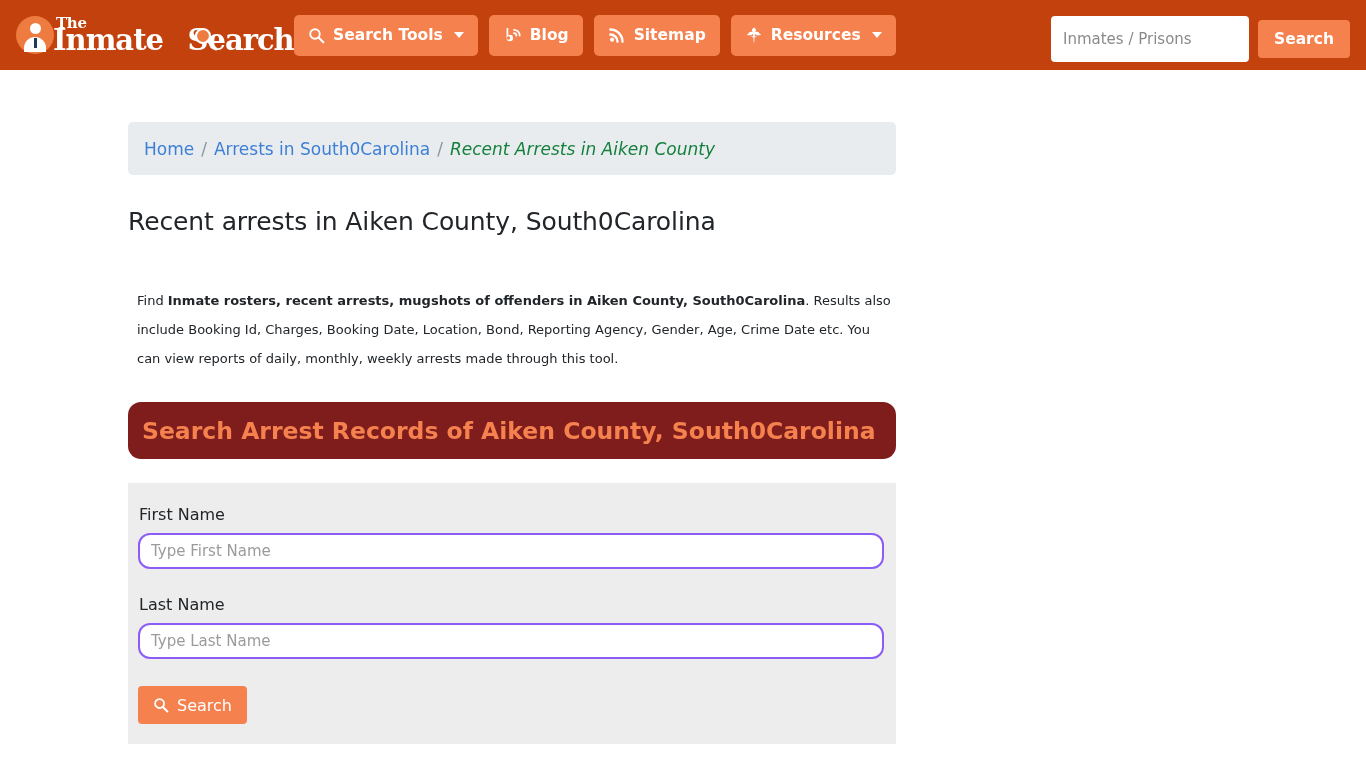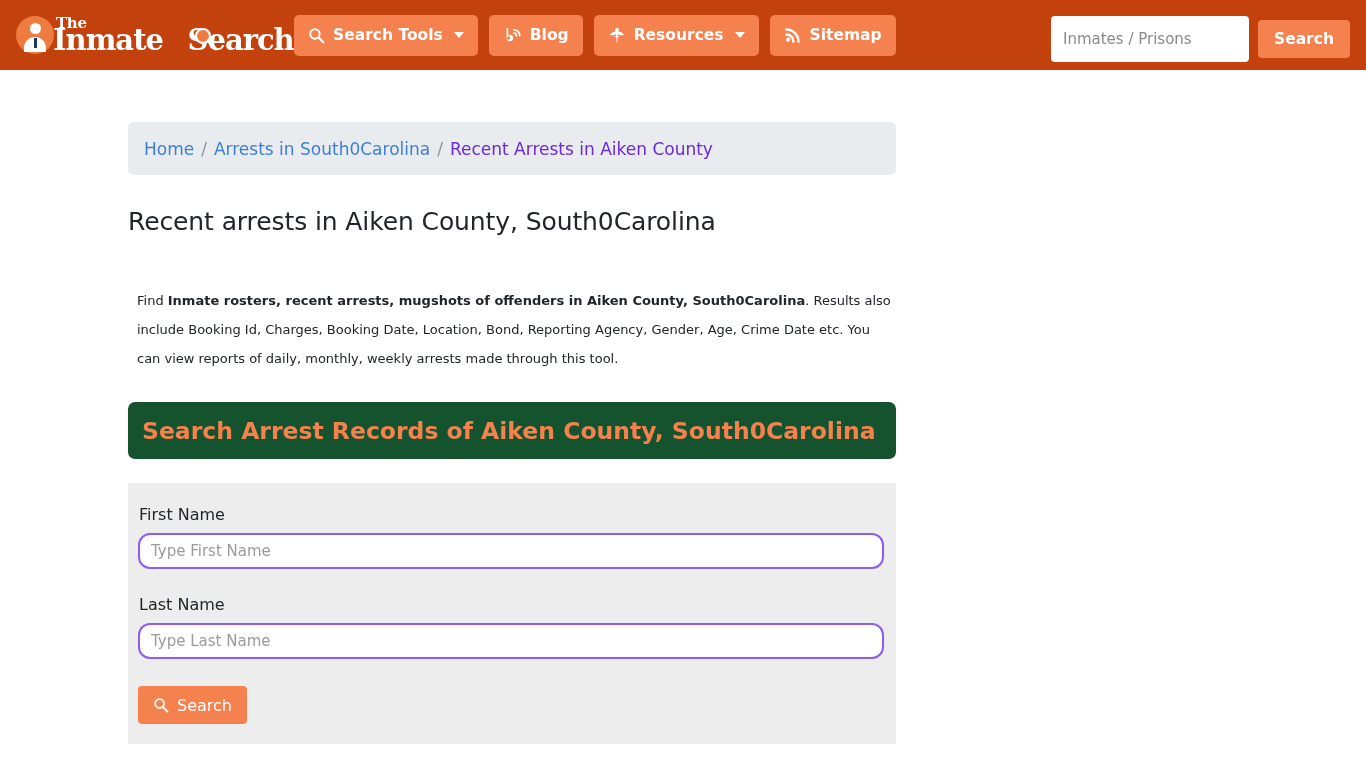--- a/index.html
+++ b/index.html
@@ -100,35 +100,35 @@
   .container { width: 768px; margin-left: 128px; padding-top: 52px; }
 
   .breadcrumb {
     background: #E9ECEF; border-radius: 5px;
     height: 53px; display: flex; align-items: center;
     padding: 0 16px; gap: 7px;
     font-size: 17px;
   }
   .breadcrumb a { color: #3D7FD6; text-decoration: none; }
   .breadcrumb .sep { color: #8d96a0; }
-  .breadcrumb .current { color: #6d28d9; }
+  .breadcrumb .current { color: #15803d; font-style: italic; }
 
   h1.page-title {
     font-size: 25px; font-weight: 400; color: #212529;
     margin: 32px 0 0 0; letter-spacing: -0.1px;
   }
 
   p.intro {
     font-size: 13px; color: #212529; line-height: 29px;
     margin: 50px 0 0 9px; max-width: 768px;
   }
   p.intro b { font-weight: bold; }
 
   .banner {
-    background: #14532d; border-radius: 7px;
+    background: #7f1d1d; border-radius: 13px;
     margin-top: 29px; height: 57px;
     display: flex; align-items: center; padding: 0 14px;
   }
   .banner h2 {
     margin: 0; font-size: 23.5px; font-weight: bold;
     color: #F4814E;
   }
 
   .form-panel {
     background: #EDEDED; margin-top: 24px;
@@ -200,36 +200,36 @@
           <path d="M11.6 4.2 a6.4 6.4 0 0 1 6.4 6.4" fill="none" stroke="#ffffff" stroke-width="2" stroke-linecap="round"></path>
           <path d="M11.6 8.0 a2.7 2.7 0 0 1 2.7 2.6" fill="none" stroke="#ffffff" stroke-width="2" stroke-linecap="round"></path>
         </svg>
       </span>
       <span class="lbl">Blog</span>
     </button>
 
     <button class="btn">
       <span class="ico">
         <svg width="18" height="18" viewBox="0 0 20 20">
-          <path d="M10 1.8 c2.2 1.1 3.0 3.4 1.4 5.1 c1.9-1.0 4.4-.2 4.9 2.0 c.3-.1 1.6 .5 1.6 .5 s-1.2 1.1 -3.1 1.0 c-1.7-.1 -2.9-.9 -3.6-1.9 l-.5 3.0 l2.9 .1 l-3.1 1.2 l-.2 5.4 h-.7 l-.2-5.4 l-3.1-1.2 l2.9-.1 l-.5-3.0 c-.7 1.0 -1.9 1.8 -3.6 1.9 c-1.9 .1 -3.1-1.0 -3.1-1.0 s1.3-.6 1.6-.5 c.5-2.2 3.0-3.0 4.9-2.0 C7.0 5.2 7.8 2.9 10 1.8 z" fill="#ffffff"></path>
-        </svg>
-      </span>
-      <span class="lbl">Resources</span>
-      <span class="caret"></span>
-    </button>
-
-    <button class="btn">
-      <span class="ico">
-        <svg width="18" height="18" viewBox="0 0 20 20">
           <circle cx="4.6" cy="15.2" r="2.3" fill="#ffffff"></circle>
           <path d="M2.6 9.4 a8.0 8.0 0 0 1 8.0 8.0" fill="none" stroke="#ffffff" stroke-width="2.6" stroke-linecap="round"></path>
           <path d="M2.6 3.9 a13.5 13.5 0 0 1 13.5 13.5" fill="none" stroke="#ffffff" stroke-width="2.6" stroke-linecap="round"></path>
         </svg>
       </span>
       <span class="lbl">Sitemap</span>
+    </button>
+
+    <button class="btn">
+      <span class="ico">
+        <svg width="18" height="18" viewBox="0 0 20 20">
+          <path d="M10 1.8 c2.2 1.1 3.0 3.4 1.4 5.1 c1.9-1.0 4.4-.2 4.9 2.0 c.3-.1 1.6 .5 1.6 .5 s-1.2 1.1 -3.1 1.0 c-1.7-.1 -2.9-.9 -3.6-1.9 l-.5 3.0 l2.9 .1 l-3.1 1.2 l-.2 5.4 h-.7 l-.2-5.4 l-3.1-1.2 l2.9-.1 l-.5-3.0 c-.7 1.0 -1.9 1.8 -3.6 1.9 c-1.9 .1 -3.1-1.0 -3.1-1.0 s1.3-.6 1.6-.5 c.5-2.2 3.0-3.0 4.9-2.0 C7.0 5.2 7.8 2.9 10 1.8 z" fill="#ffffff"></path>
+        </svg>
+      </span>
+      <span class="lbl">Resources</span>
+      <span class="caret"></span>
     </button>
 
   </div>
 
   <div class="header-search">
     <input type="text" placeholder="Inmates / Prisons" style="">
     <button class="btn">
       <span class="lbl">Search</span>
     </button>
   </div>

